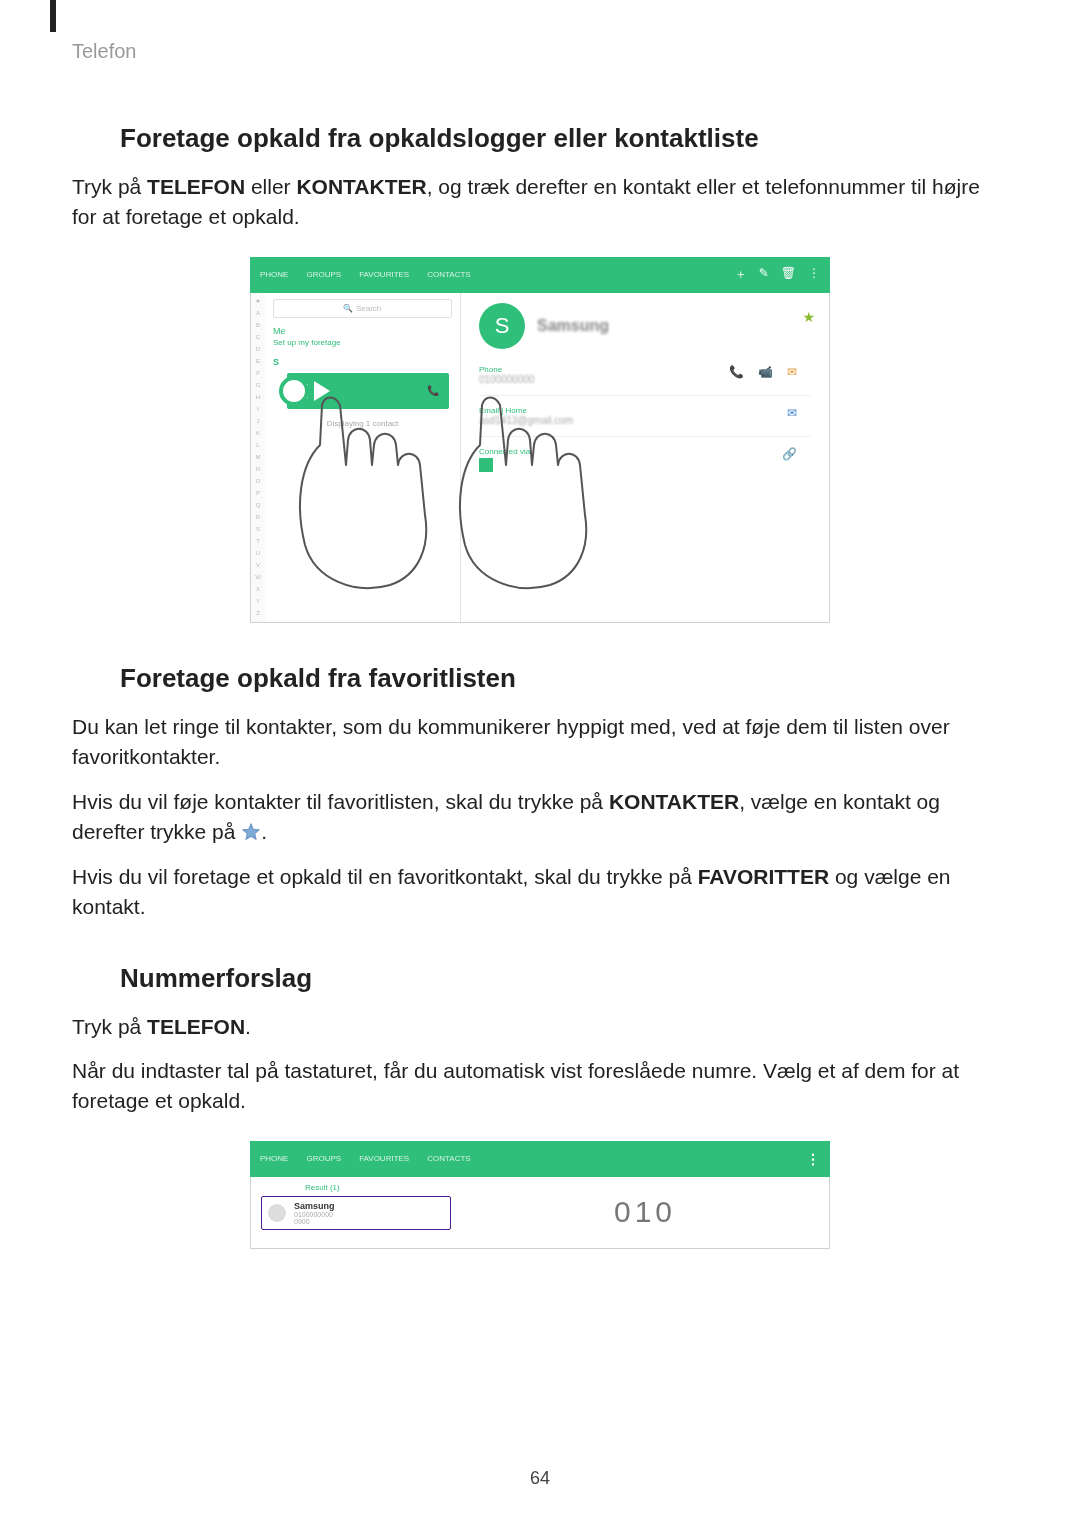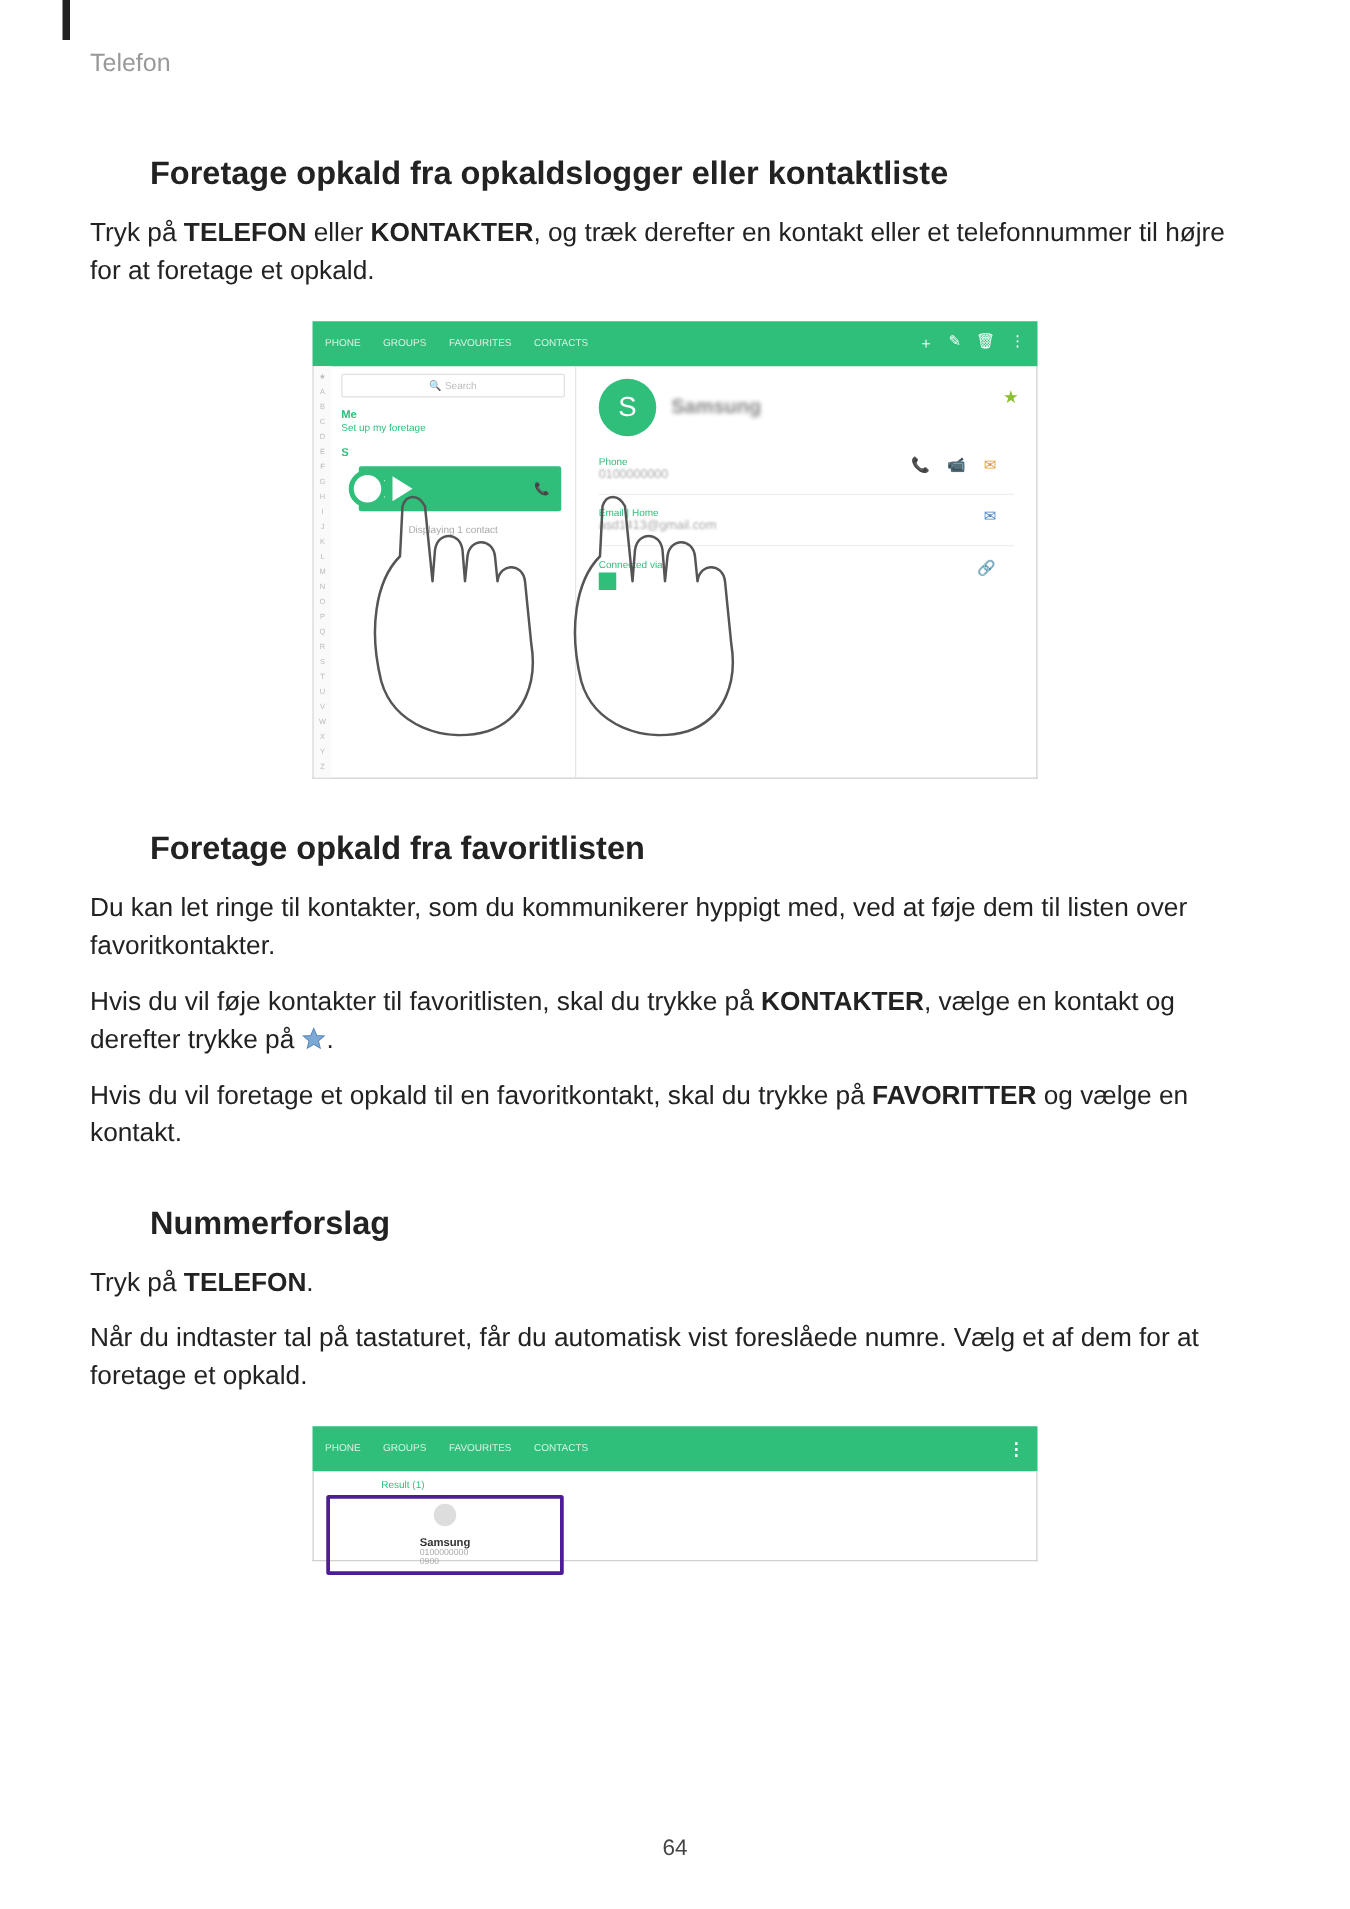--- a/index.html
+++ b/index.html
@@ -104,21 +104,21 @@
   .f1-list { margin-left: 14px; padding: 6px 8px; }
   .f1-search {
     border: 1px solid #e0e0e0;
     border-radius: 2px;
     padding: 4px 6px;
     color: #bbb;
     font-size: 8px;
     margin-bottom: 8px;
     text-align: center;
   }
-  .f1-me { color: #2fbf7a; font-weight: bold; margin-bottom: 2px; }
+  .f1-me { color: #2fbf7a; font-weight: normal; margin-bottom: 2px; }
   .f1-setup { color: #2fbf7a; font-size: 8px; margin-bottom: 10px; }
   .f1-s { color: #2fbf7a; font-weight: bold; margin-bottom: 6px; }
   .f1-drag-row {
     position: relative;
     height: 36px;
     margin-left: -14px;
     margin-right: -8px;
     display: flex;
     align-items: center;
   }
@@ -225,27 +225,26 @@
   .f2-more { margin-left: auto; font-size: 14px; font-weight: bold; }
   .f2-body {
     display: flex;
     height: 72px;
     border: 1px solid #d0d0d0;
     border-top: none;
   }
   .f2-left { width: 210px; padding: 6px 10px; }
   .f2-result-label { color: #2fbf7a; font-size: 8px; margin-bottom: 4px; filter: blur(0.6px); margin-left: 44px; }
   .f2-result-card {
-    border: 3px solid #4c1d95;
+    border: 1px solid #4c1d95;
     border-radius: 2px;
     padding: 4px 6px;
     display: flex;
     gap: 8px;
     align-items: center;
-    flex-direction: column;
   }
   .f2-small-avatar {
     width: 18px; height: 18px; border-radius: 50%;
     background: #ddd;
   }
   .f2-result-name { font-size: 9px; font-weight: bold; color: #333; }
   .f2-result-num { font-size: 7px; color: #aaa; }
   .f2-right {
     flex: 1;
     display: flex;
@@ -415,18 +414,19 @@
         <div class="f2-result-label">Result (1)</div>
         <div class="f2-result-card">
           <div class="f2-small-avatar"></div>
           <div>
             <div class="f2-result-name">Samsung</div>
             <div class="f2-result-num">0100000000</div>
             <div class="f2-result-num">0900</div>
           </div>
         </div>
       </div>
+      <div class="f2-right">010</div>
     </div>
   </div>
 
 </div>
 
 <div class="page-num">64</div>
 
 </body></html>

